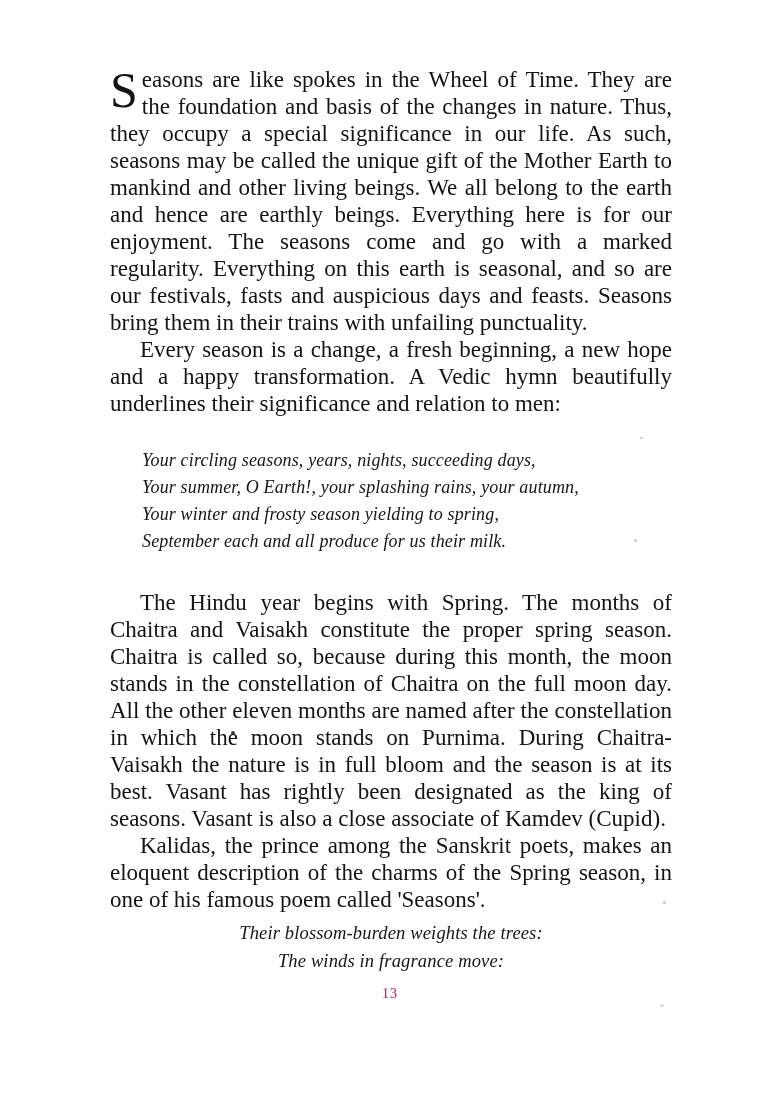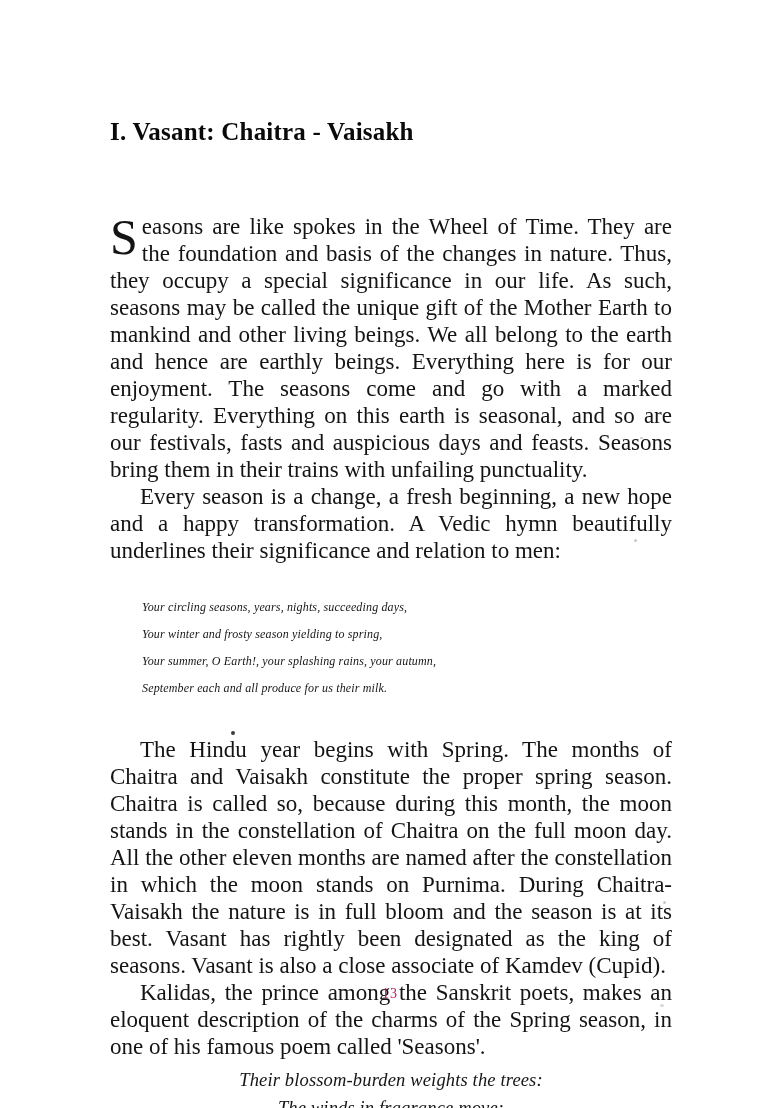--- a/index.html
+++ b/index.html
@@ -73,21 +73,21 @@
     line-height: 40px;
     padding-top: 4px;
     padding-right: 4px;
     font-weight: normal;
     font-family: "Liberation Serif", "DejaVu Serif", serif;
   }
 
   
   .verse-block {
     font-style: italic;
-    font-size: 12px;
+    font-size: 18px;
     line-height: 27px;
     color: #161616;
     margin: 0;
   }
 
   .verse-indent {
     margin-top: 30px;
     margin-left: 32px;
   }
 
@@ -128,30 +128,29 @@
     opacity: 0.55;
   }
 </style>
 </head>
 <body>
 
 <div class="page">
 
   <div class="content">
 
-    <h1 class="chapter-title">I. Vasant: Chaitra - Vaisakh</h1>
 
     <p class="body-par par-first dropcap-par">Seasons are like spokes in the Wheel of Time. They are the foundation and basis of the changes in nature. Thus, they occupy a special significance in our life. As such, seasons may be called the unique gift of the Mother Earth to mankind and other living beings. We all belong to the earth and hence are earthly beings. Everything here is for our enjoyment. The seasons come and go with a marked regularity. Everything on this earth is seasonal, and so are our festivals, fasts and auspicious days and feasts. Seasons bring them in their trains with unfailing punctuality.</p>
 
     <p class="body-par par-indent">Every season is a change, a fresh beginning, a new hope and a happy transformation. A Vedic hymn beautifully underlines their significance and relation to men:</p>
 
     <div class="verse-block verse-indent">
       <span class="verse-line">Your circling seasons, years, nights, succeeding days,</span>
+      <span class="verse-line">Your summer, O Earth!, your splashing rains, your autumn,</span>
       <span class="verse-line">Your winter and frosty season yielding to spring,</span>
-      <span class="verse-line">Your summer, O Earth!, your splashing rains, your autumn,</span>
       <span class="verse-line">September each and all produce for us their milk.</span>
     </div>
 
     <p class="body-par par-indent gap-after-verse">The Hindu year begins with Spring. The months of Chaitra and Vaisakh constitute the proper spring season. Chaitra is called so, because during this month, the moon stands in the constellation of Chaitra on the full moon day. All the other eleven months are named after the constellation in which the moon stands on Purnima. During Chaitra-Vaisakh the nature is in full bloom and the season is at its best. Vasant has rightly been designated as the king of seasons. Vasant is also a close associate of Kamdev (Cupid).</p>
 
     <p class="body-par par-indent par-tight">Kalidas, the prince among the Sanskrit poets, makes an eloquent description of the charms of the Spring season, in one of his famous poem called 'Seasons'.</p>
 
     <div class="verse-block verse-centered">
       <span class="verse-line">Their blossom-burden weights the trees:</span>
       <span class="verse-line">The winds in fragrance move:</span>

